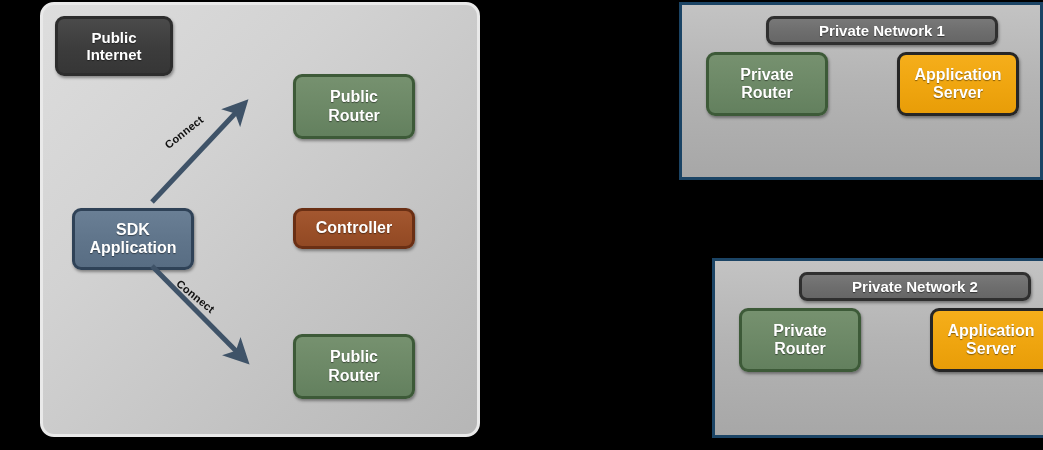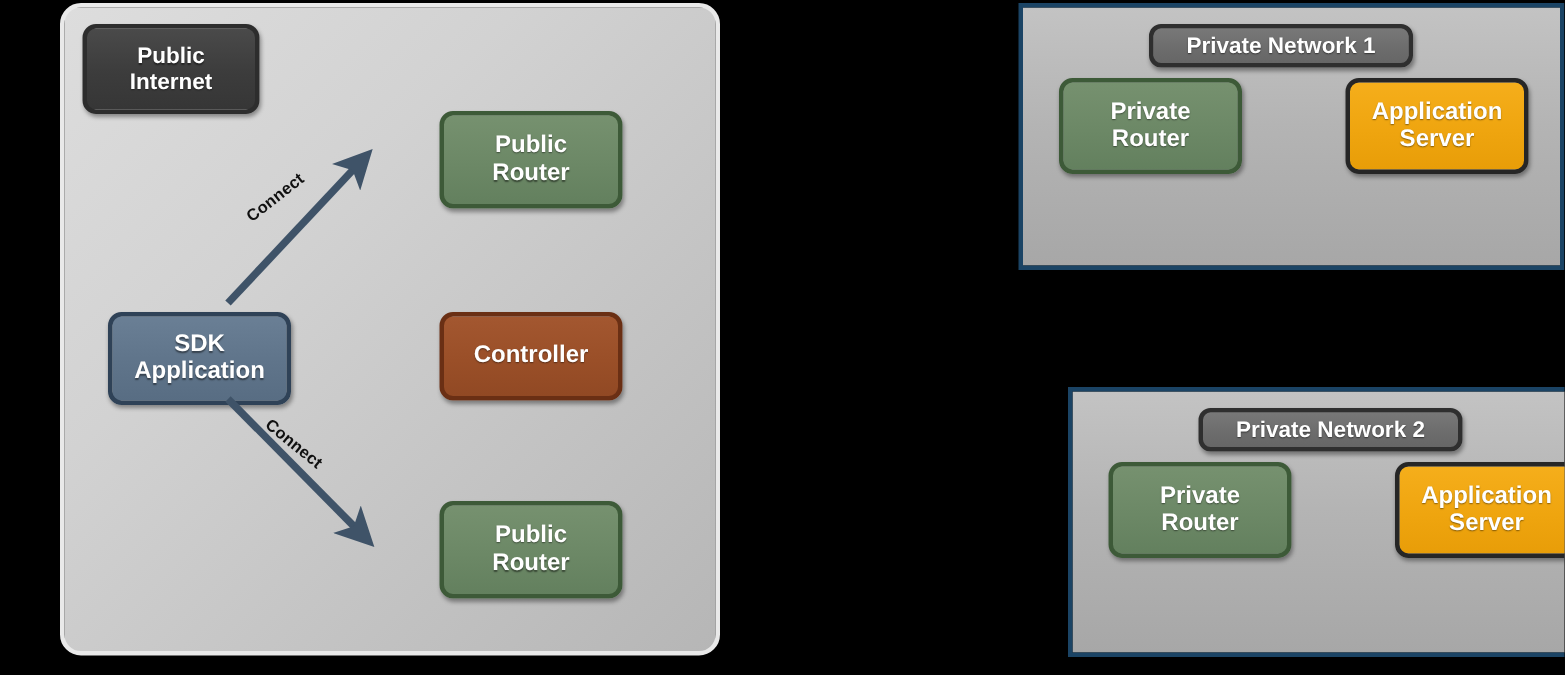--- a/index.html
+++ b/index.html
@@ -70,21 +70,21 @@
     height: 62px;
     background: linear-gradient(180deg, #6a7f95 0%, #5f748a 55%, #586d83 100%);
     border: 3px solid #2f4257;
     font-size: 16px;
   }
 
   .node-controller {
     left: 250px;
     top: 203px;
     width: 122px;
-    height: 59px;
+    height: 41px;
     background: linear-gradient(180deg, #a35730 0%, #9a4f28 55%, #914924 100%);
     border: 3px solid #6a2f14;
     font-size: 16px;
     text-align: right;
   }
 
   #pr-top  { left: 250px; top: 69px;  width: 122px; height: 65px; }
   #pr-bot  { left: 250px; top: 329px; width: 122px; height: 65px; }
 
   
@@ -128,21 +128,21 @@
   #private-panel-1 { left: 679px; top: 2px;   width: 364px; height: 178px; }
   #private-panel-2 { left: 712px; top: 258px; width: 364px; height: 180px; }
 
   .panel-title {
     position: absolute;
     box-sizing: border-box;
     display: flex;
     align-items: center;
     justify-content: center;
     height: 29px;
-    width: 176px;
+    width: 232px;
     left: 84px;
     top: 11px;
     background: linear-gradient(180deg, #787878 0%, #6d6d6d 55%, #666666 100%);
     border: 3px solid #2f2f2f;
     border-radius: 8px;
     color: #ffffff;
     font-size: 15px;
     font-weight: bold;
     text-shadow: 0 1px 1px rgba(0,0,0,0.5);
     box-shadow: 1px 2px 3px rgba(0,0,0,0.38);

